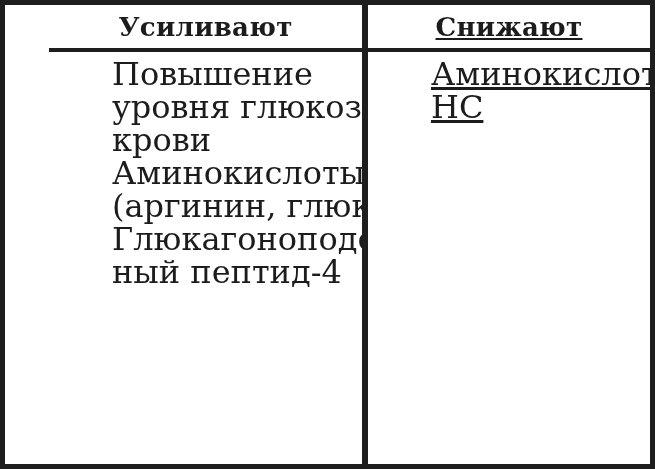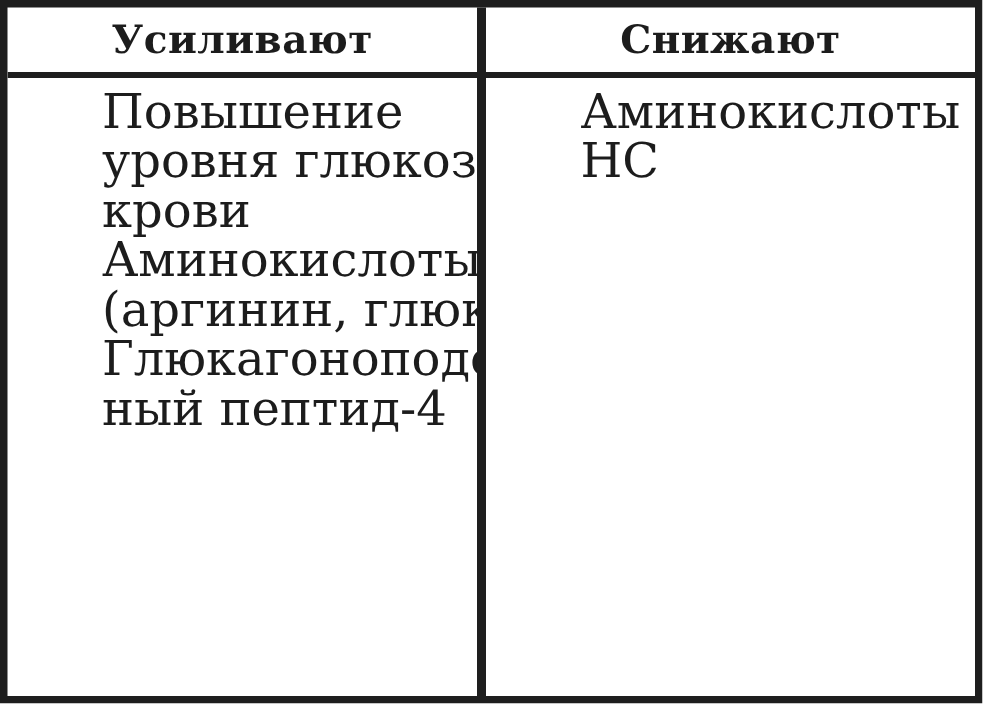--- a/index.html
+++ b/index.html
@@ -14,34 +14,36 @@
     color: #1c1c1c;
     overflow: hidden;
   }
   .factors-table {
     box-sizing: border-box;
     width: 655px;
     height: 469px;
     border: 5px solid #1e1e1e;
     display: flex;
     background: #ffffff;
+    padding-left: 44px;
   }
   .col {
     box-sizing: border-box;
     display: flex;
     flex-direction: column;
     overflow: hidden;
   }
   .col-left {
     width: 319px;
     border-right: 6px solid #1e1e1e;
     flex: none;
   }
   .col-right {
     flex: 1;
+    text-decoration: underline;
   }
   .col-header {
     box-sizing: border-box;
     height: 47px;
     flex: none;
     border-bottom: 4px solid #1e1e1e;
     display: flex;
     align-items: center;
     justify-content: center;
     font-weight: bold;

